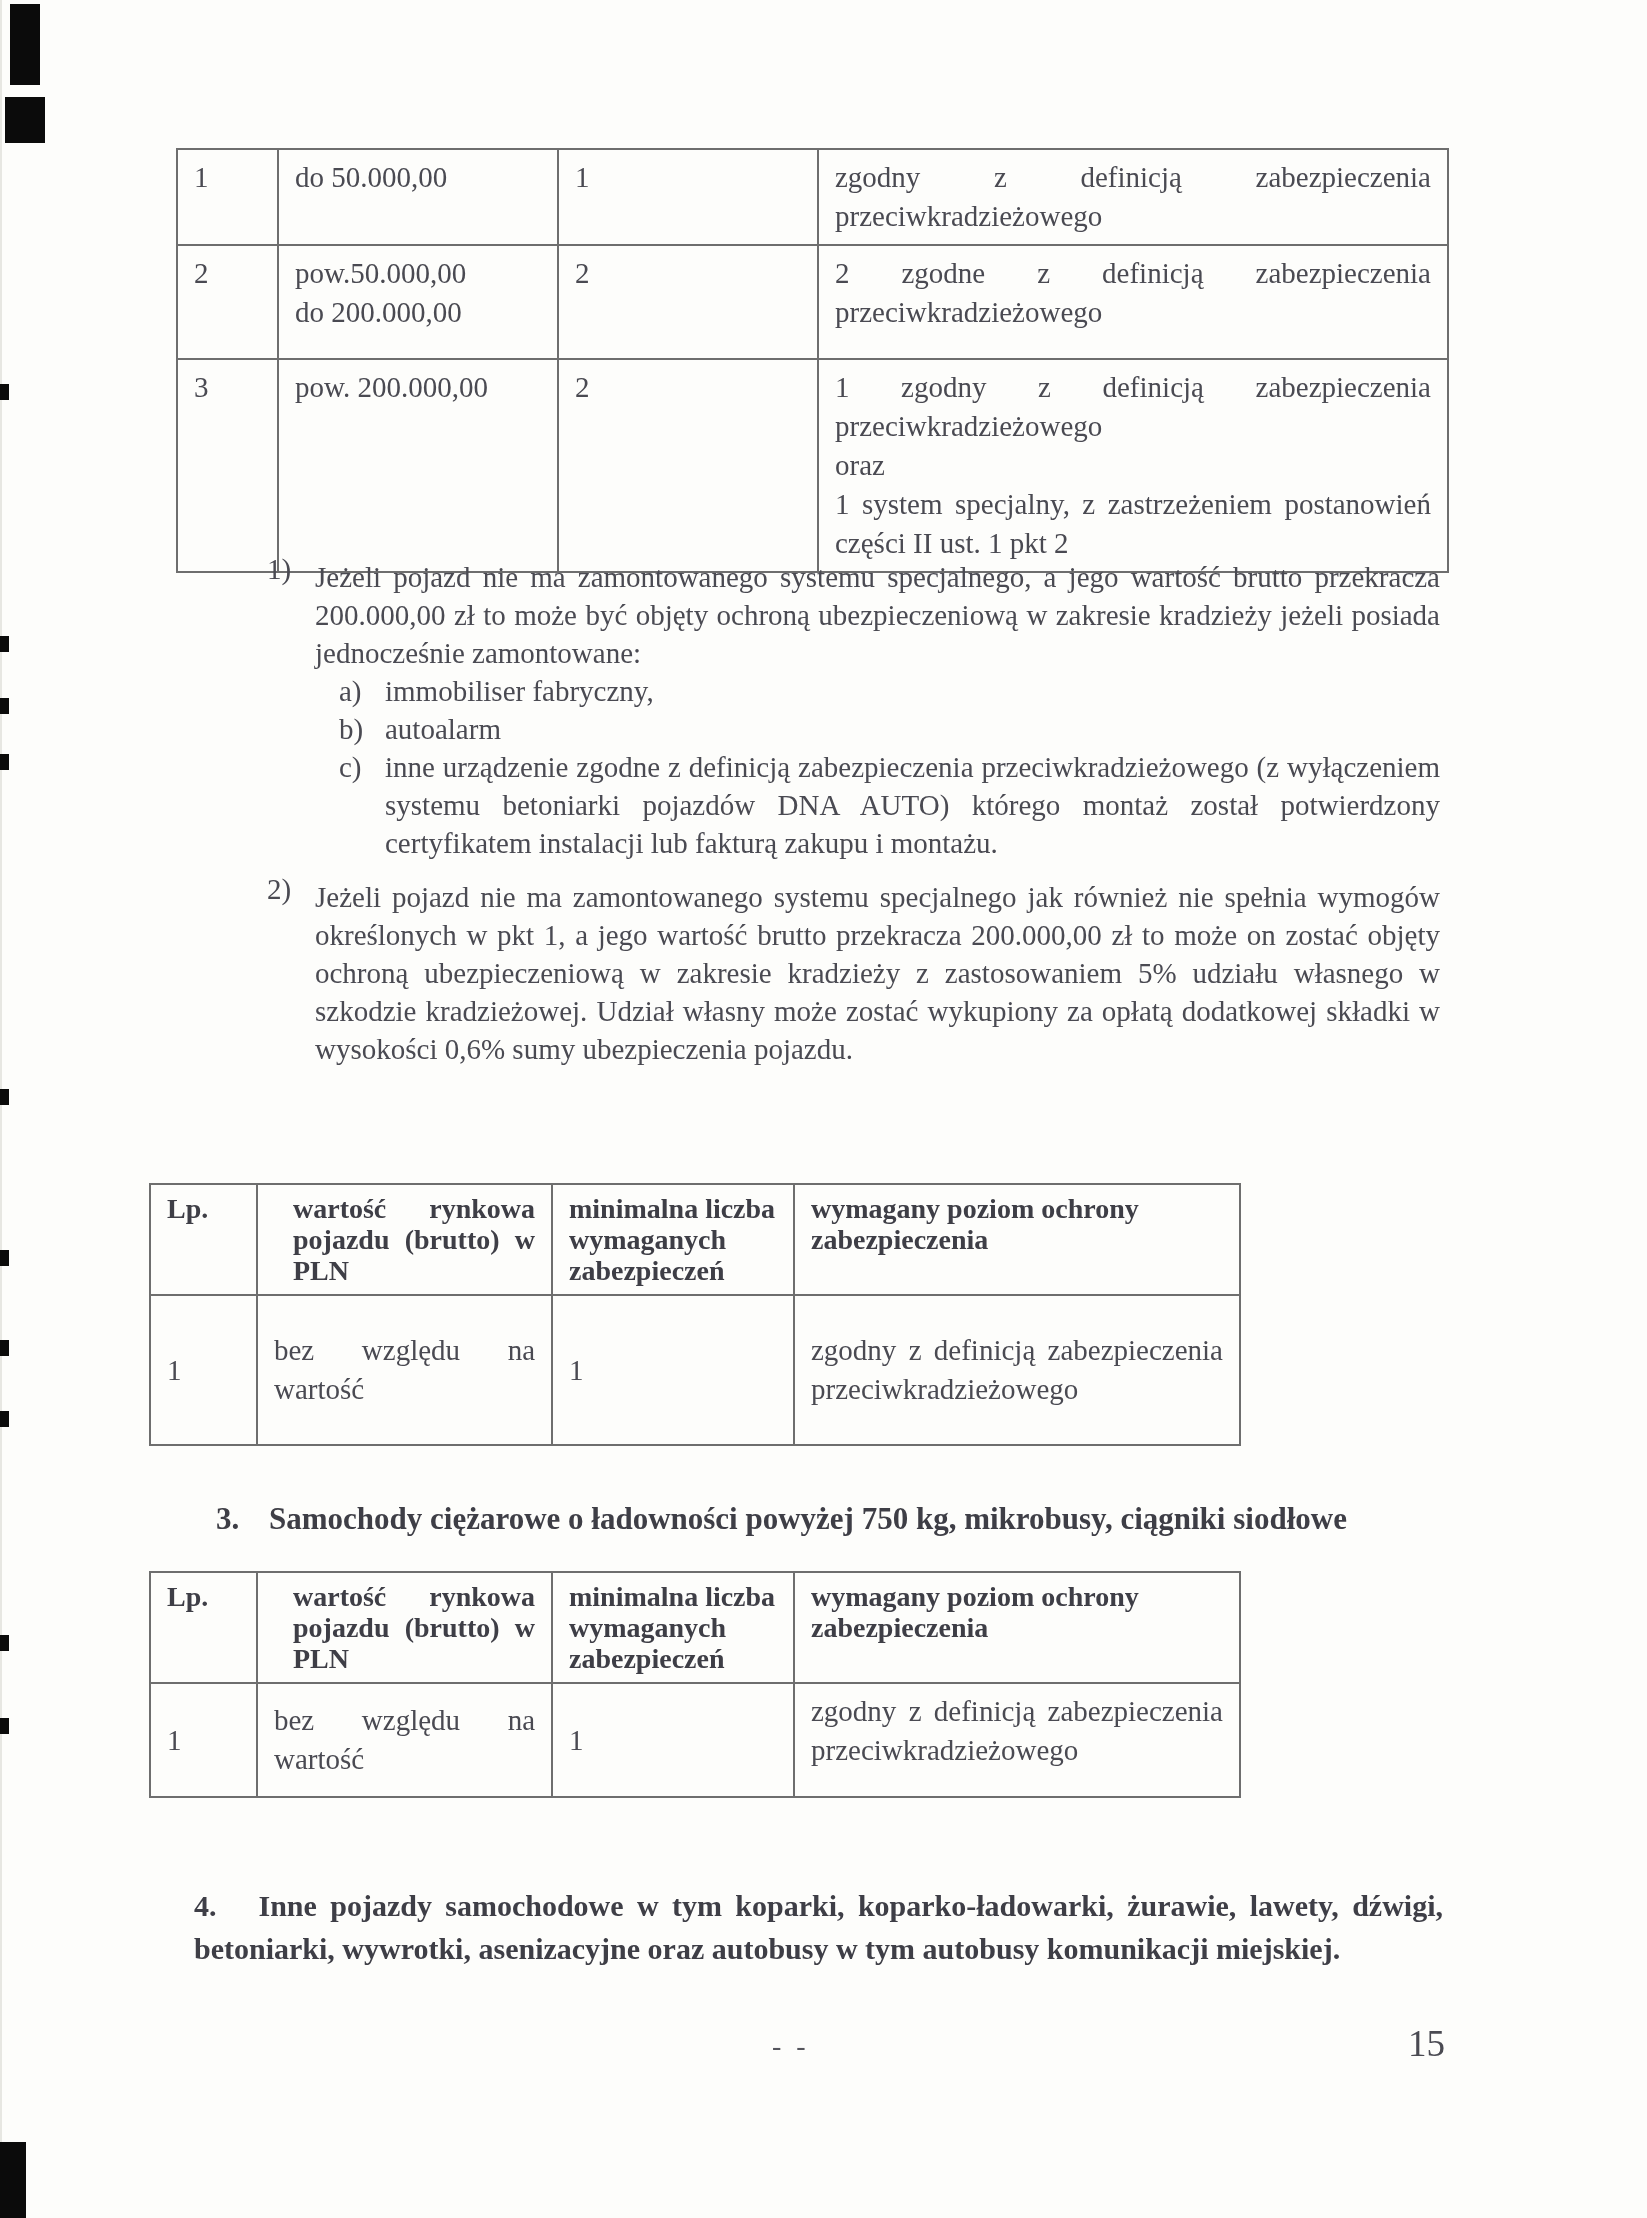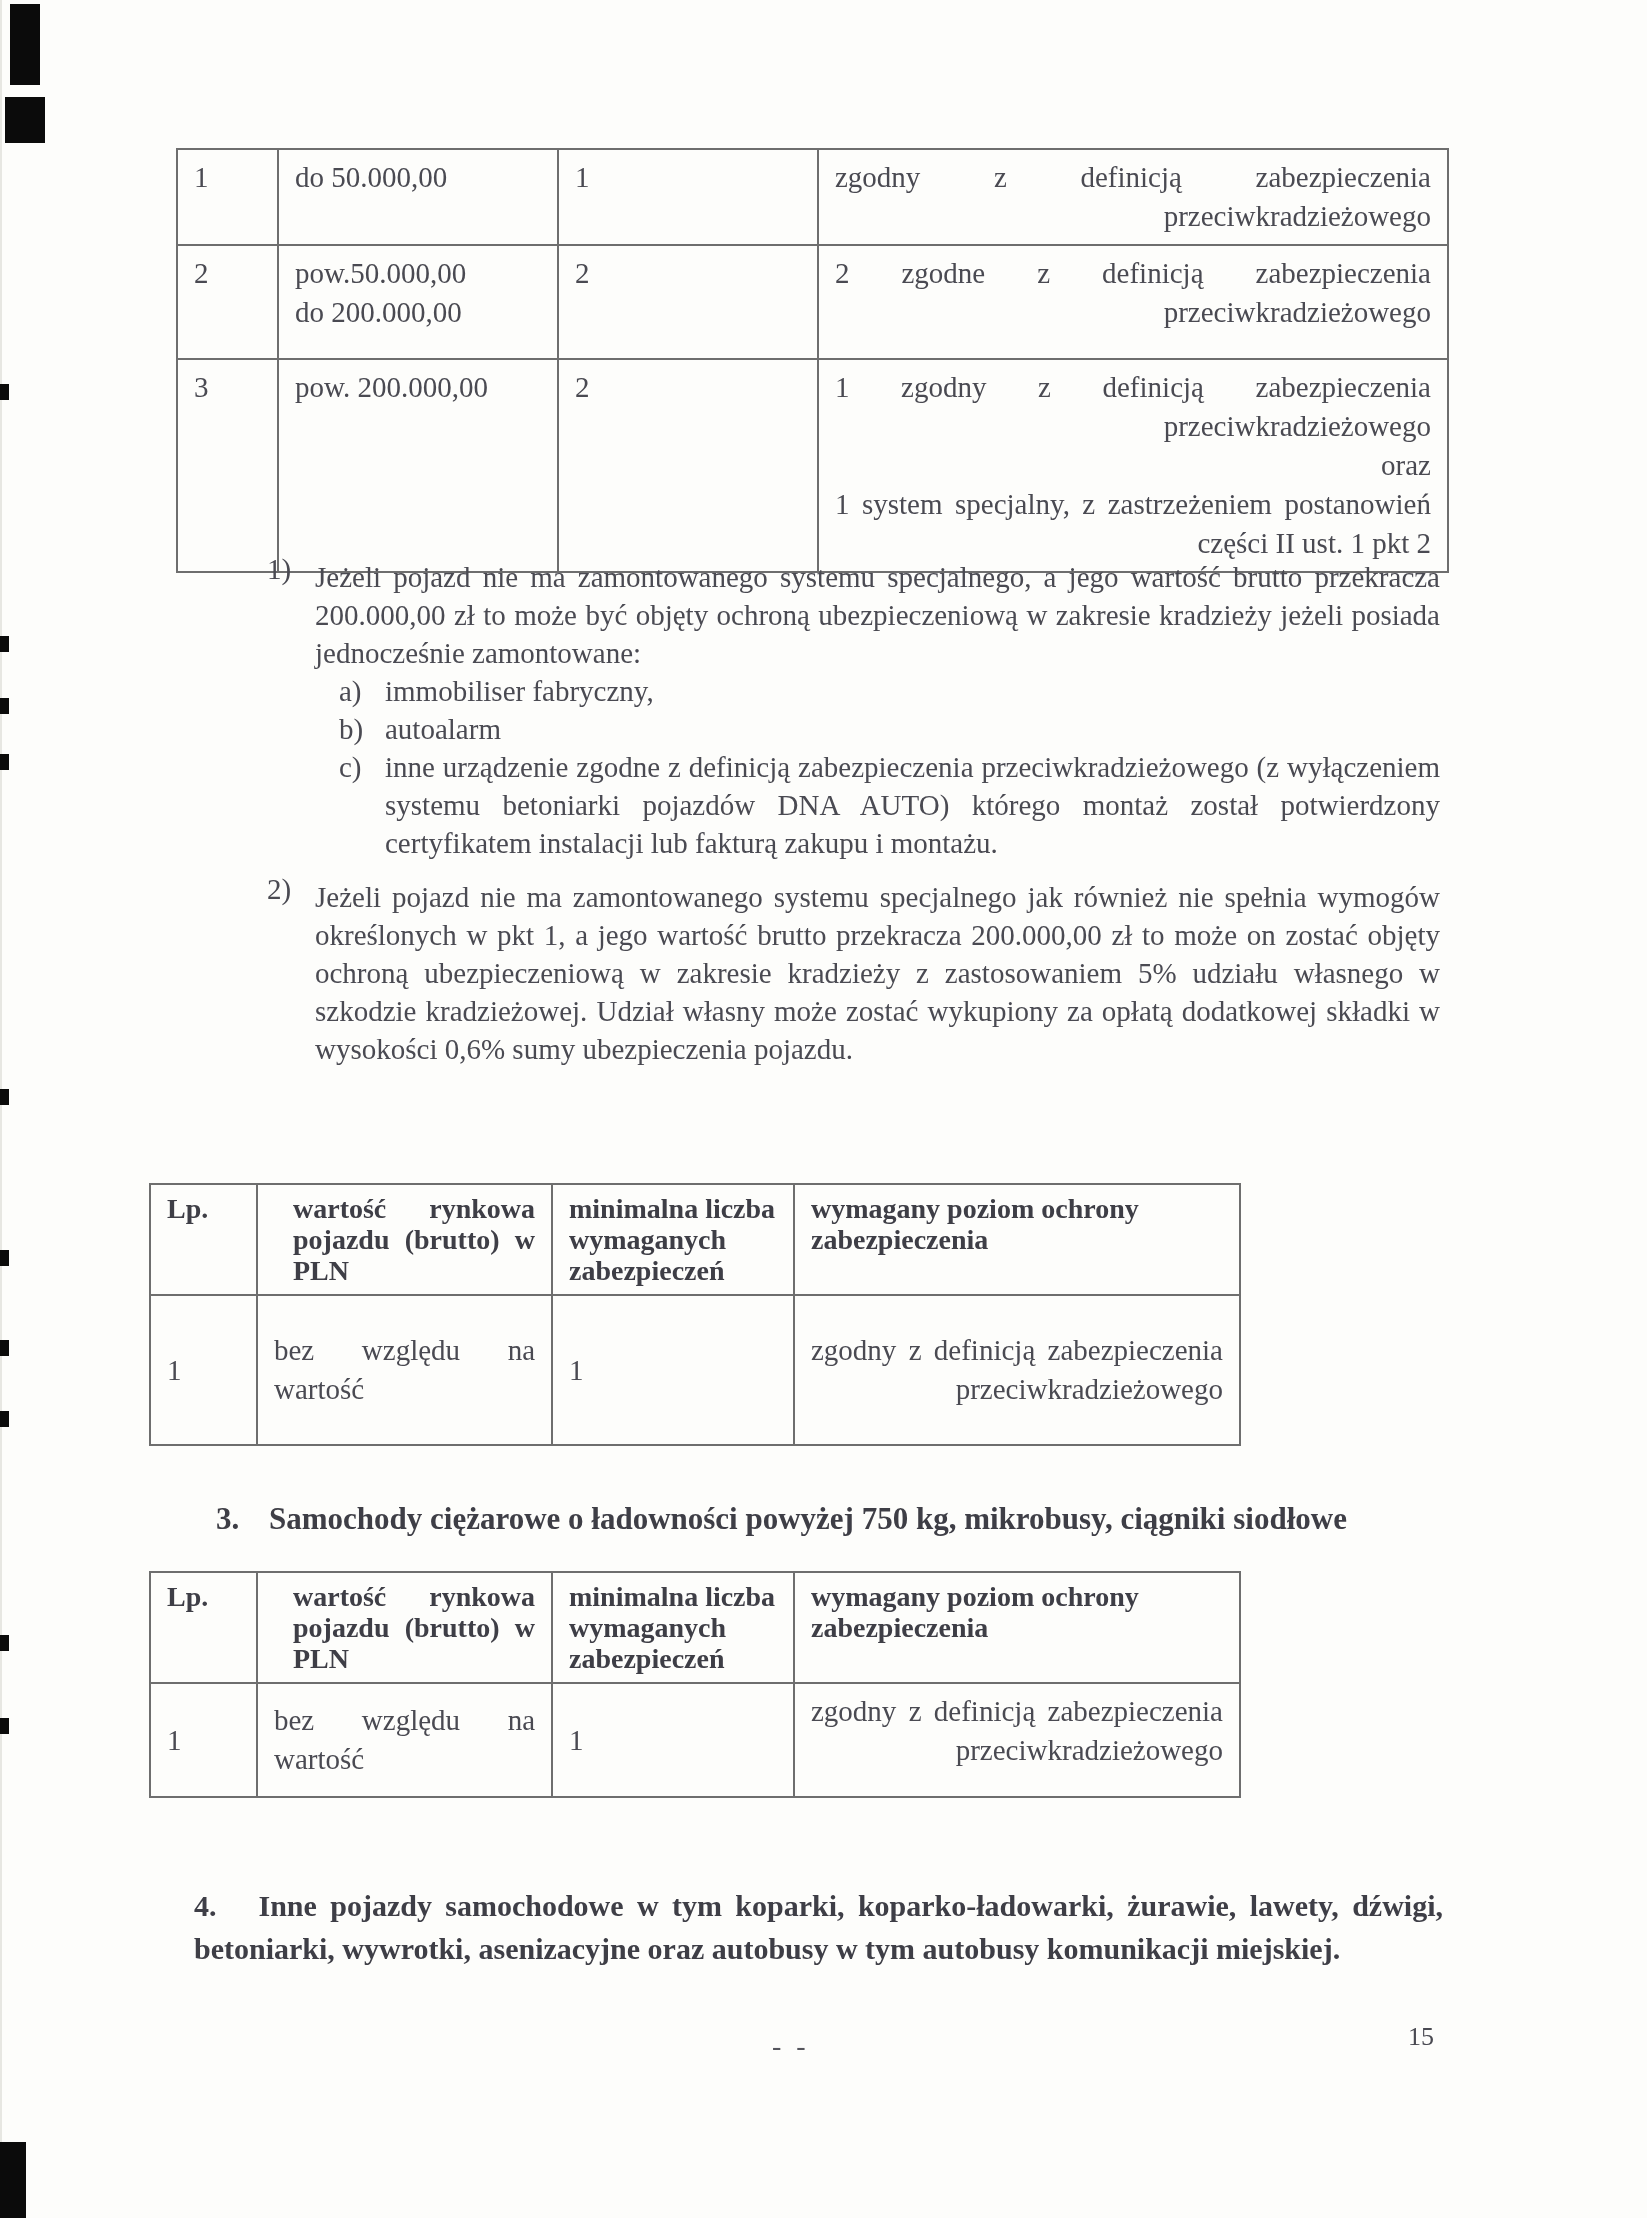--- a/index.html
+++ b/index.html
@@ -32,21 +32,21 @@
   .th-value{text-align:justify;padding-left:35px;}
   .t2 td{vertical-align:middle;}
   .t3 td{vertical-align:middle;}
   .t3 td.v-top{vertical-align:top;}
   .t2 tr.data{height:150px;}
   .t3 tr.data{height:114px;}
   .t1 tr.r1{height:87px;}
   .t1 tr.r2{height:114px;}
 
   .jline{text-align:justify;text-align-last:justify;}
-  .nline{text-align:right;}
+  .nline{text-align:left;}
 
   
   .notes{position:absolute;left:267px;top:550px;width:1173px;font-size:29px;line-height:38px;}
   .note{display:flex;align-items:flex-start;}
   .note .nmark{width:48px;flex:0 0 48px;}
   .note .ntext{flex:1;text-align:justify;margin-top:8px;}
   .sublist{margin-left:72px;}
   .subitem{display:flex;align-items:flex-start;}
   .subitem .smark{width:46px;flex:0 0 46px;}
   .subitem .stext{flex:1;text-align:justify;}
@@ -54,21 +54,21 @@
 
   .h-sec2{position:absolute;left:240px;top:1099px;font-size:31px;font-weight:bold;color:#3e3e46;}
   .h-sec3{position:absolute;left:216px;top:1501px;width:1234px;display:flex;
           font-size:31px;font-weight:bold;color:#3e3e46;}
   .h-sec3 .hnum{width:53px;flex:0 0 53px;}
   .sec4{position:absolute;left:194px;top:1884px;width:1249px;
         font-size:30px;font-weight:bold;line-height:43px;color:#3e3e46;text-align:justify;}
   .sec4 .hnum{margin-right:42px;}
 
   .foot-mark{position:absolute;left:772px;top:2030px;font-size:28px;letter-spacing:4px;color:#55555c;}
-  .page-num{position:absolute;left:1408px;top:2022px;font-size:26px;color:#4a4a52;}
+  .page-num{position:absolute;left:1408px;top:2022px;font-size:37px;color:#4a4a52;}
 </style>
 </head>
 <body>
 
 <div class="page">
 
   <div class="edge-line"></div>
   <div class="mark" style="left:10px;top:4px;width:30px;height:81px;"></div>
   <div class="mark" style="left:5px;top:97px;width:40px;height:46px;"></div>
   <div class="mark" style="left:0;top:384px;width:9px;height:16px;"></div>

